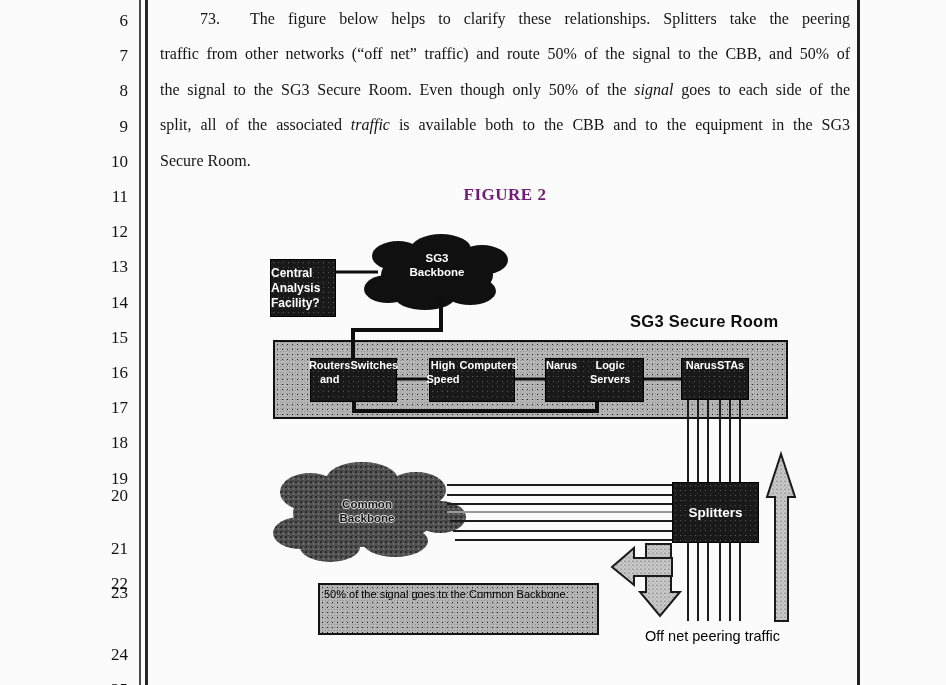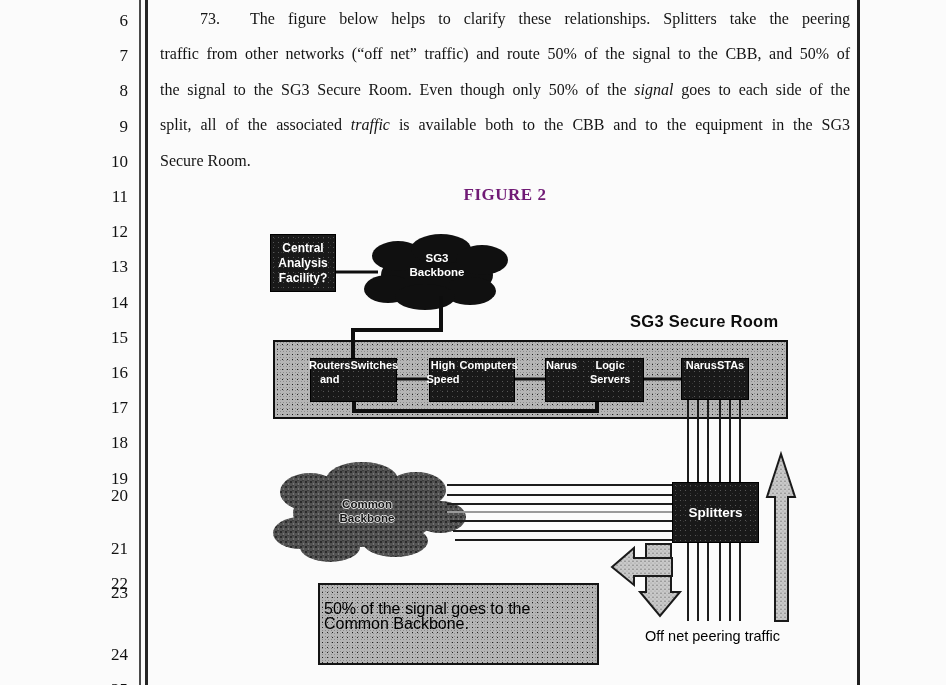--- a/index.html
+++ b/index.html
@@ -31,28 +31,28 @@
                       radial-gradient(circle,#8d8d8d .8px,transparent 1px);
      background-size:5px 5px,3px 3px;background-position:0 0,1px 2px;}
   .darkbox{background-color:#191919;
      background-image:radial-gradient(circle,#565656 .7px,transparent .9px),
                       radial-gradient(circle,#333 .7px,transparent .9px);
      background-size:5px 5px,7px 7px;border:1px solid #000;}
 
   #room-box{position:absolute;left:273px;top:340px;width:511px;height:75px;
             border:2px solid #101010;z-index:1;}
   #caption-box{position:absolute;left:318px;top:583px;width:269px;height:44px;
-            border:2px solid #141414;z-index:1;padding:17px 4px;
-            font-size:16px;line-height:14.5px;color:#000;z-index:1;}
+            border:2px solid #141414;z-index:1;padding:2px 4px;
+            font-size:11px;line-height:14.5px;color:#000;z-index:1;}
   #room-label{position:absolute;left:630px;top:312px;font-weight:bold;font-size:16.5px;
             color:#0d0d0d;z-index:3;letter-spacing:.3px;}
   #offnet-label{position:absolute;left:645px;top:628px;font-size:14.5px;color:#000;z-index:3;}
 
-  #central-box{position:absolute;left:270px;top:234px;width:64px;height:56px;z-index:3;
-            color:#fff;font-weight:bold;font-size:12px;line-height:15px;text-align:center;
+  #central-box{position:absolute;left:270px;top:259px;width:64px;height:56px;z-index:3;
+            color:#fff;font-weight:bold;font-size:12px;line-height:15px;
             display:flex;flex-direction:column;justify-content:center;}
   .comp{position:absolute;top:358px;height:42px;z-index:3;color:#fff;font-weight:bold;
             font-size:11px;line-height:13.5px;text-align:center;
             display:flex;flex-direction:row;justify-content:center;}
   #comp-0{left:310px;width:85px;}
   #comp-1{left:429px;width:84px;}
   #comp-2{left:545px;width:97px;}
   #comp-3{left:681px;width:66px;height:40px;}
   #splitters-box{position:absolute;left:672px;top:482px;width:85px;height:59px;z-index:3;
             color:#fff;font-weight:bold;font-size:13.5px;display:flex;align-items:center;

